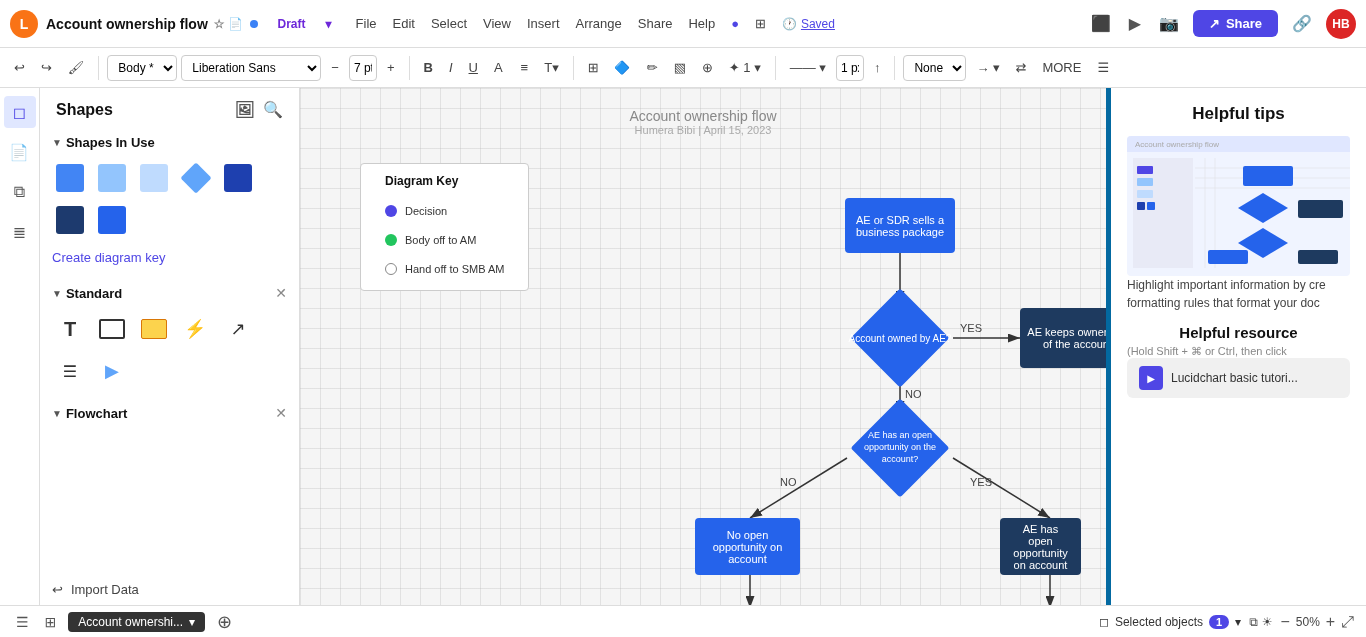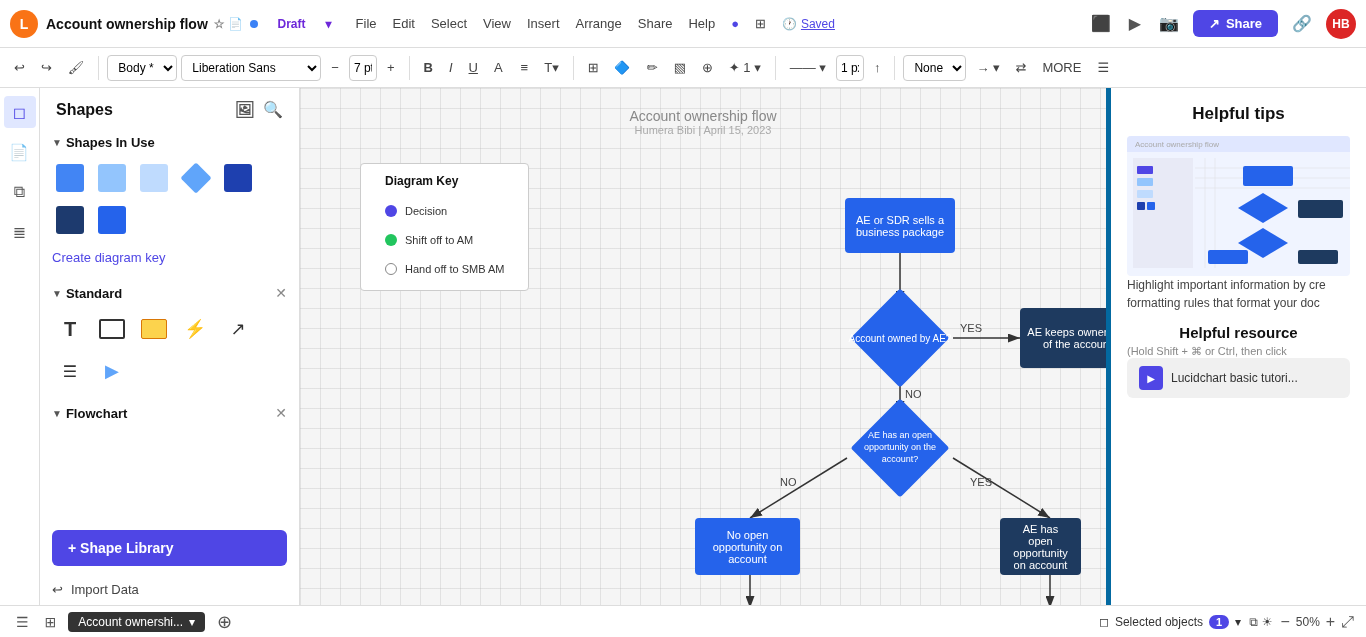--- a/index.html
+++ b/index.html
@@ -493,21 +493,20 @@
     <div class="section-header">
       <div class="section-header-left">
         <span class="section-triangle">▼</span>
         <span>Flowchart</span>
       </div>
       <button class="section-header-close">✕</button>
     </div>
 
     <div style="flex:1"></div>
 
-    <button class="shape-library-btn">+ Shape Library</button>
 
     <button class="import-data-btn">
       <span>↩</span>
       <span>Import Data</span>
     </button>
   </div>
 
   <div class="canvas-area">
 
     <div class="diagram-title">
@@ -516,21 +515,21 @@
     </div>
 
     <div class="diagram-key" style="left:60px; top:75px;">
       <div class="diagram-key-title">Diagram Key</div>
       <div class="diagram-key-item">
         <div class="key-dot-blue"></div>
         <span>Decision</span>
       </div>
       <div class="diagram-key-item">
         <div class="key-dot-green"></div>
-        <span>Shift off to AM</span>
+        <span>Body off to AM</span>
       </div>
       <div class="diagram-key-item">
         <div class="key-dot-empty"></div>
         <span>Hand off to SMB AM</span>
       </div>
     </div>
 
     <svg class="diagram-svg">
       <defs>
         <marker id="arrowhead" markerWidth="8" markerHeight="6" refX="8" refY="3" orient="auto">

